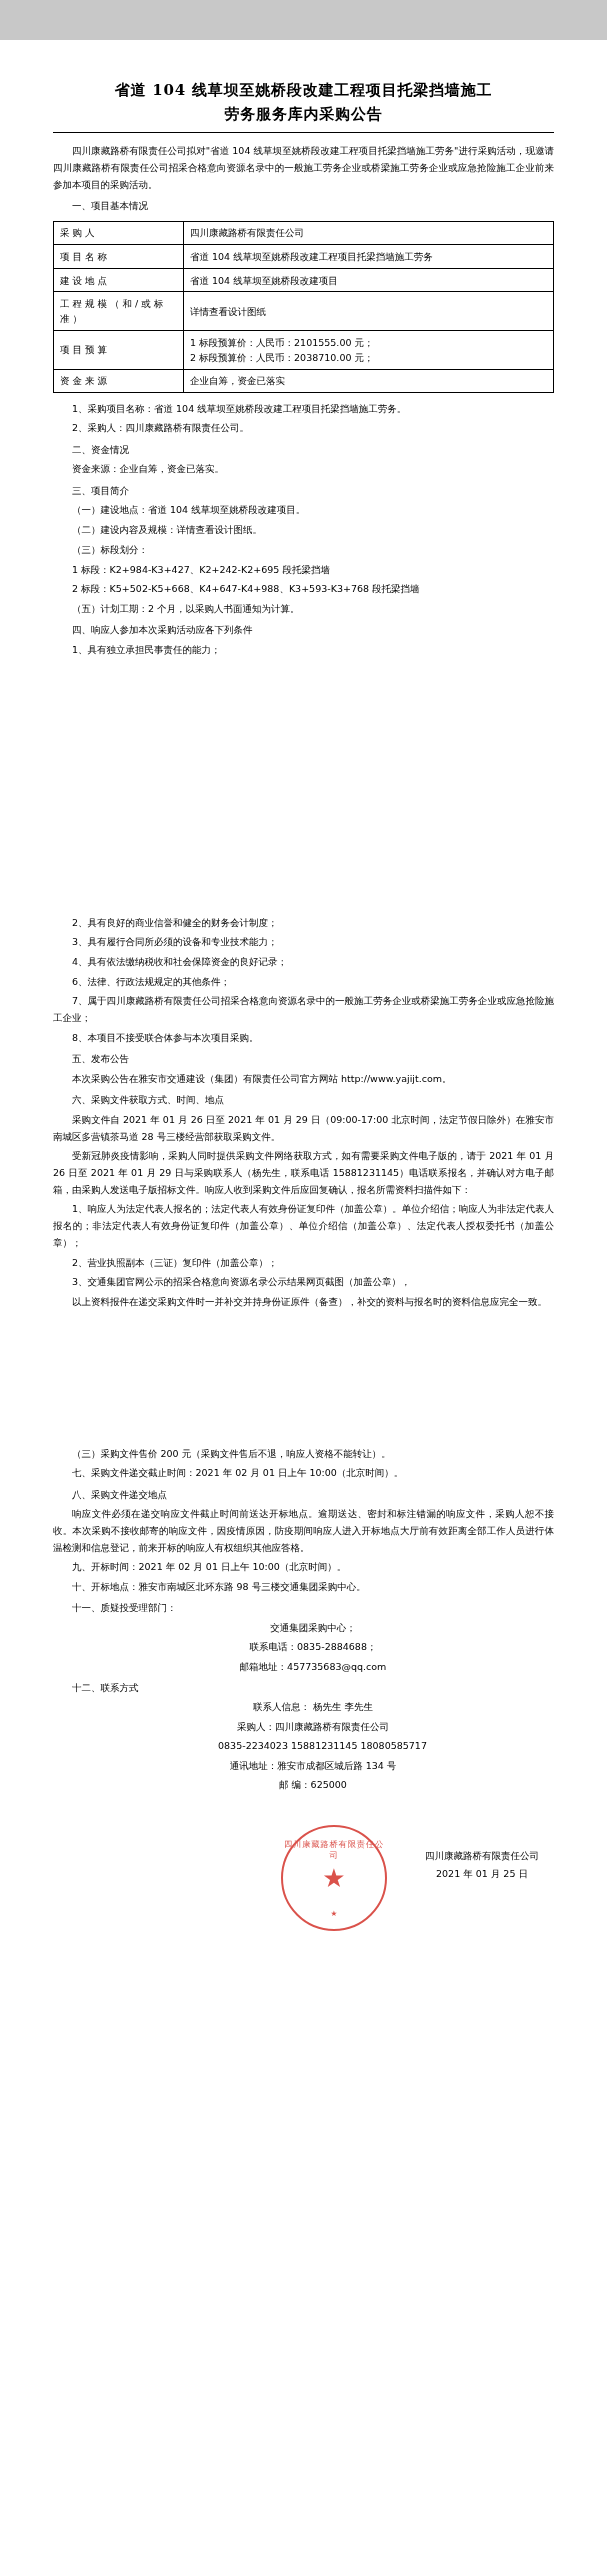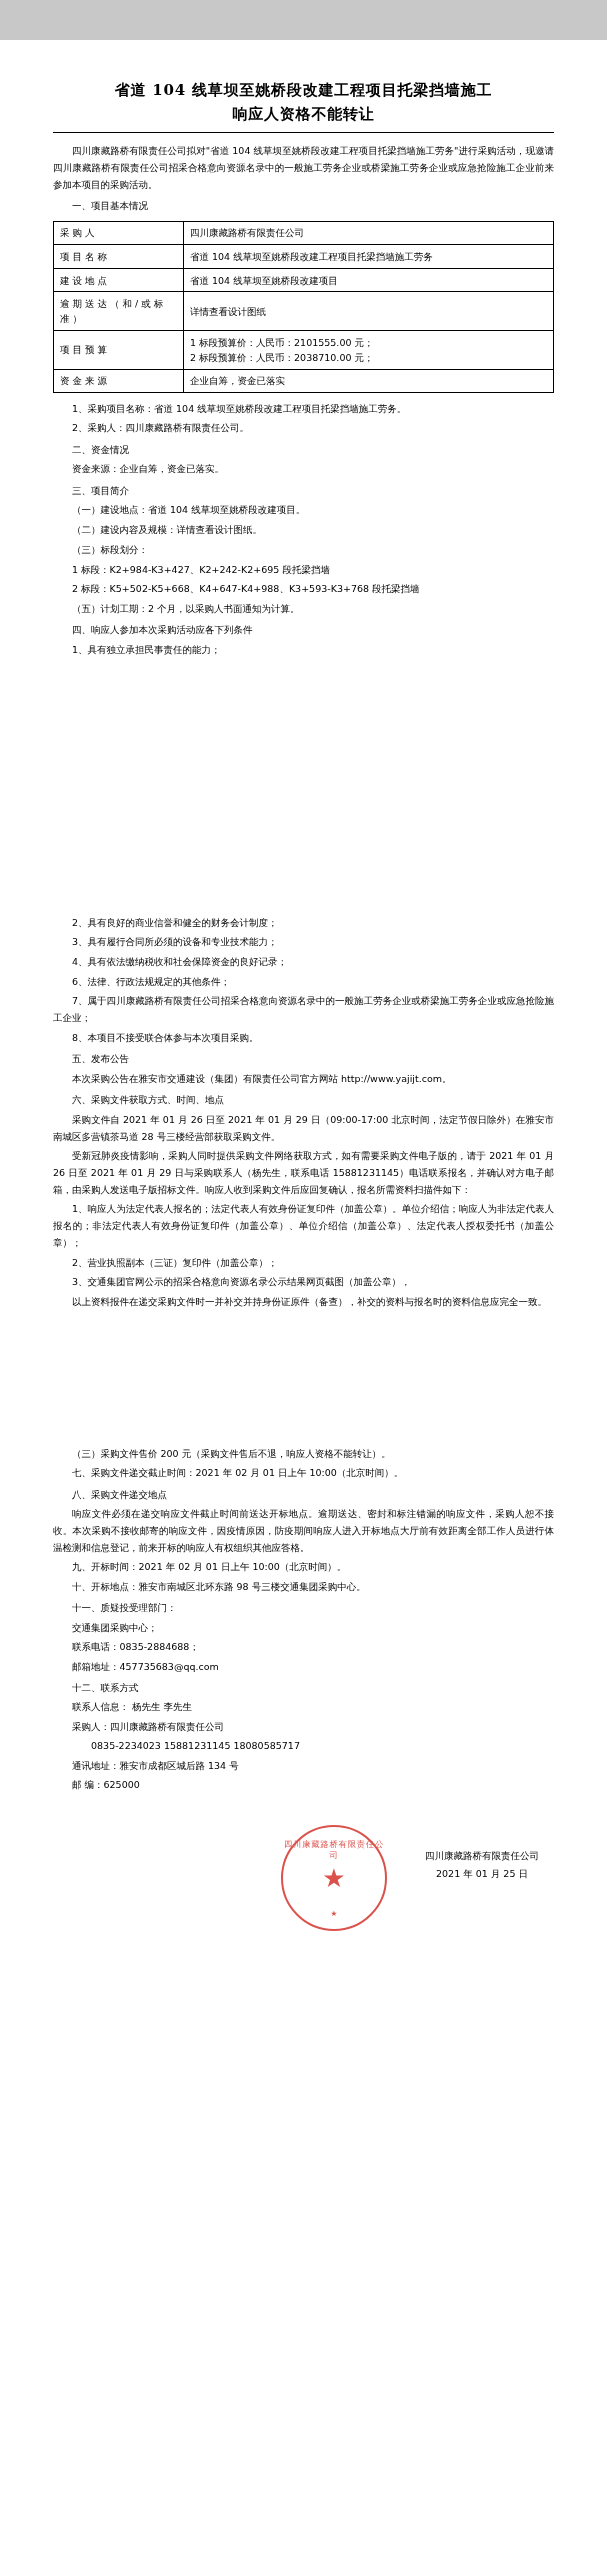--- a/index.html
+++ b/index.html
@@ -127,31 +127,32 @@
     line-height:18px;
     color:#000;
   }
   .sig-line{ display:block; }
   .contact-line{
     font-size:9.5px;
     line-height:18px;
     text-indent:2em;
     margin:1.5px 0;
     color:#000;
+    text-align:center;
   }
   .contact-line.indent4{ text-indent:4em; }
 </style>
 </head>
 <body>
 
 <div class="page">
 
   <div class="doc-title">
     <div>省道 104 线草坝至姚桥段改建工程项目托梁挡墙施工</div>
-    <div>响应人资格不能转让</div>
+    <div>劳务服务库内采购公告</div>
   </div>
   <hr class="title-rule">
 
   <p class="para">四川康藏路桥有限责任公司拟对"省道 104 线草坝至姚桥段改建工程项目托梁挡墙施工劳务"进行采购活动，现邀请四川康藏路桥有限责任公司招采合格意向资源名录中的一般施工劳务企业或桥梁施工劳务企业或应急抢险施工企业前来参加本项目的采购活动。</p>
 
   <p class="section-head">一、项目基本情况</p>
 
   <table class="info">
     <tbody>
       <tr>
@@ -160,21 +161,21 @@
       </tr>
       <tr>
         <td class="label">项目名称</td>
         <td class="value">省道 104 线草坝至姚桥段改建工程项目托梁挡墙施工劳务</td>
       </tr>
       <tr>
         <td class="label">建设地点</td>
         <td class="value val-center">省道 104 线草坝至姚桥段改建项目</td>
       </tr>
       <tr>
-        <td class="label">逾期送达（和/或标准）</td>
+        <td class="label">工程规模（和/或标准）</td>
         <td class="value val-center">详情查看设计图纸</td>
       </tr>
       <tr>
         <td class="label">项目预算</td>
         <td class="value" style="white-space:pre-line">1 标段预算价：人民币：2101555.00 元；
 2 标段预算价：人民币：2038710.00 元；</td>
       </tr>
       <tr>
         <td class="label">资金来源</td>
         <td class="value val-center">企业自筹，资金已落实</td>

